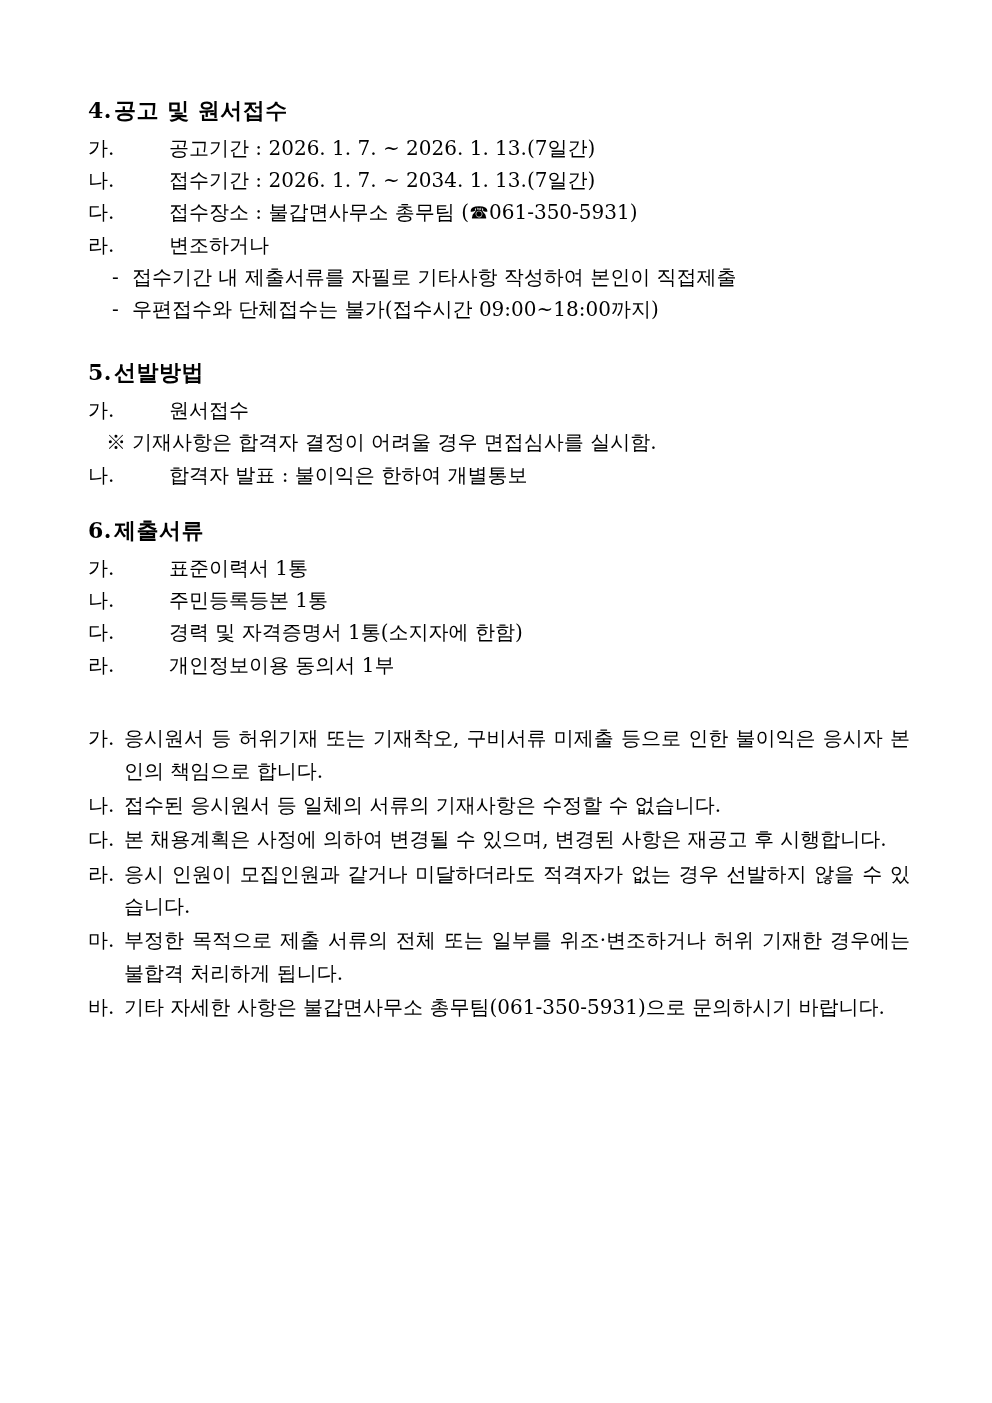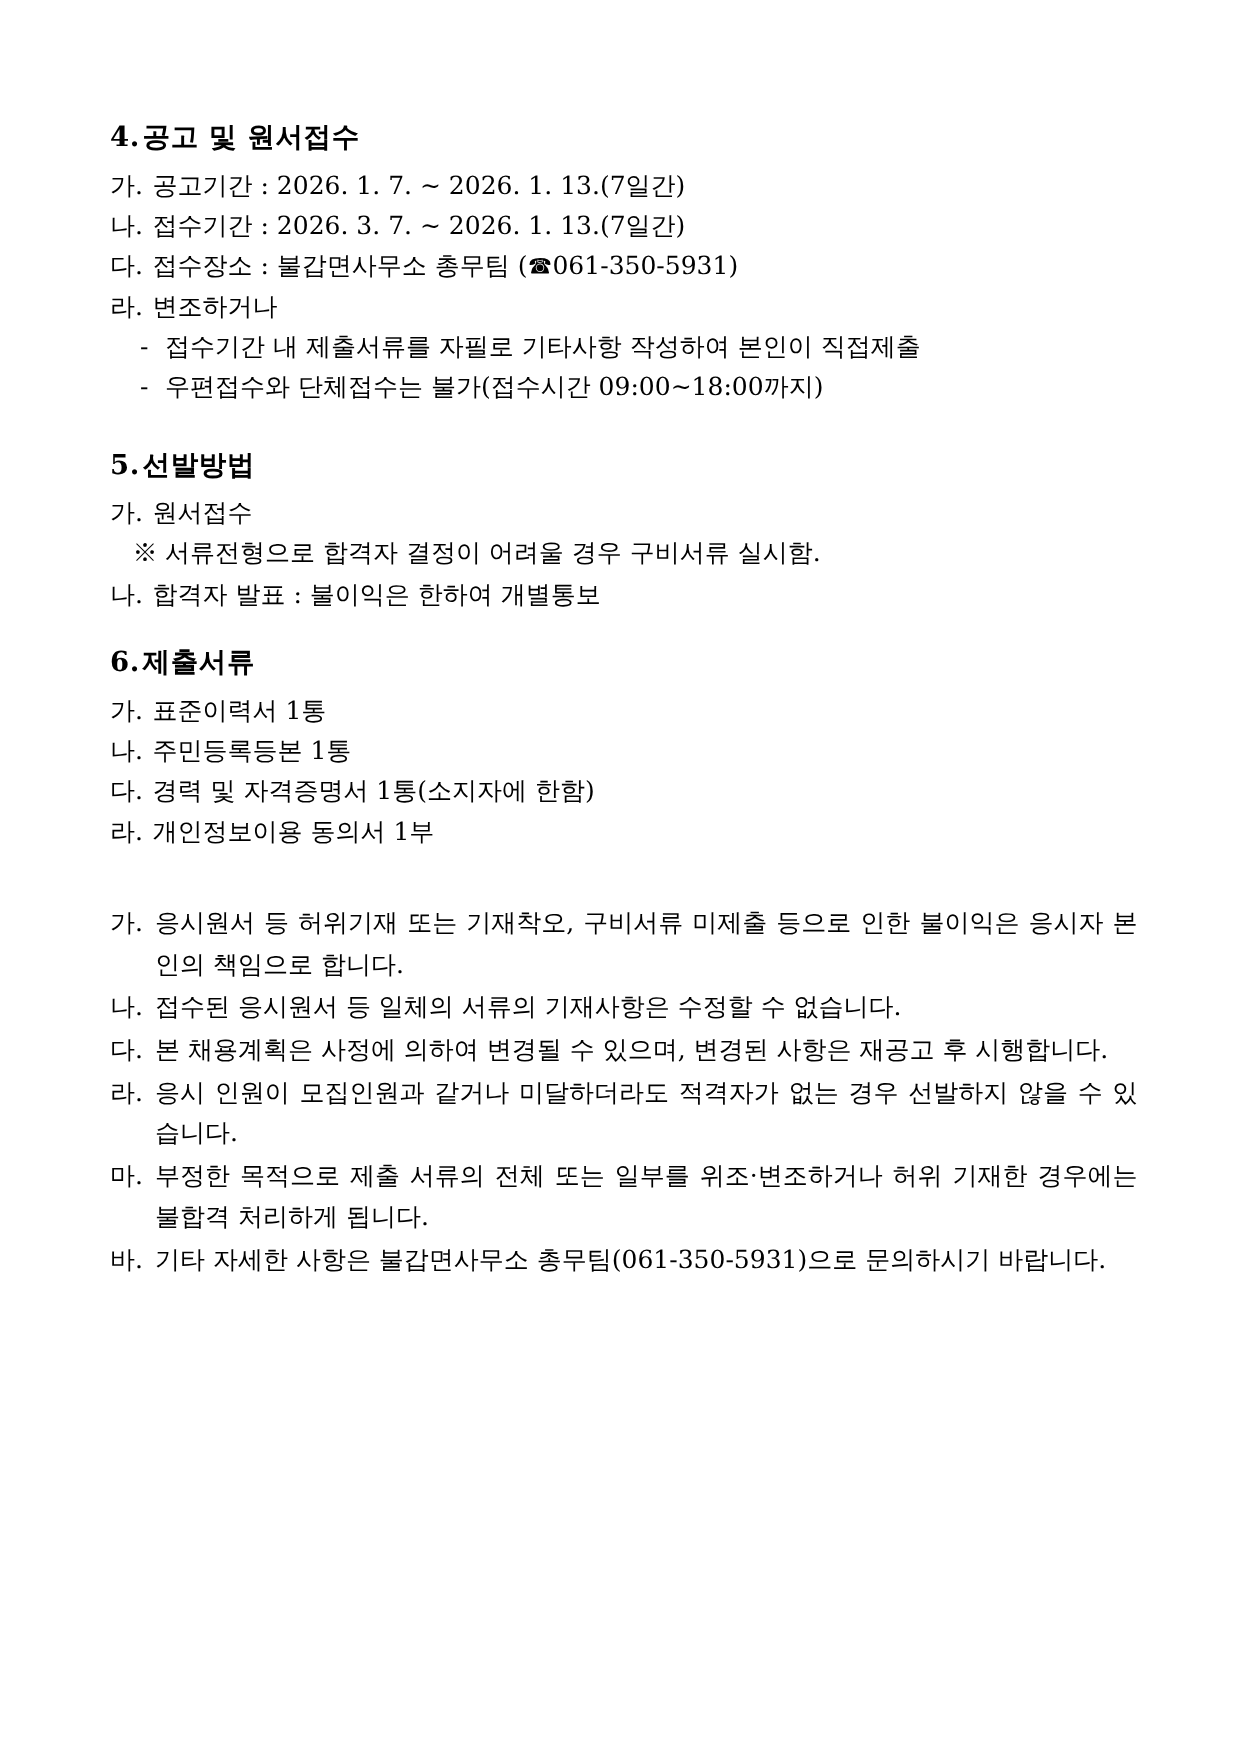--- a/index.html
+++ b/index.html
@@ -47,20 +47,21 @@
     line-height: 1.52;
     margin-bottom: 2px;
   }
   .item .marker {
     flex: 0 0 auto;
     width: 34px;
     text-align: left;
   }
   .item .text {
     flex: 1 1 auto;
+    margin-left: 47px;
   }
   .subitem {
     display: flex;
     align-items: flex-start;
     font-size: 20px;
     line-height: 1.52;
     margin-left: 24px;
     margin-bottom: 1px;
   }
   .subitem .marker {
@@ -109,21 +110,21 @@
     <div class="section-title">
       <span class="num">4.</span><span>공고 및 원서접수</span>
     </div>
     <ul class="item-list">
       <li class="item">
         <span class="marker">가.</span>
         <span class="text">공고기간 : 2026. 1. 7.  ~  2026. 1. 13.(7일간)</span>
       </li>
       <li class="item">
         <span class="marker">나.</span>
-        <span class="text">접수기간 : 2026. 3. 7.  ~  2026. 1. 13.(7일간)</span>
+        <span class="text">접수기간 : 2026. 1. 7.  ~  2034. 1. 13.(7일간)</span>
       </li>
       <li class="item">
         <span class="marker">다.</span>
         <span class="text">접수장소 : 불갑면사무소 총무팀 (☎061-350-5931)</span>
       </li>
       <li class="item">
         <span class="marker">라.</span>
         <span class="text">변조하거나</span>
       </li>
     </ul>
@@ -142,21 +143,21 @@
   <div class="section">
     <div class="section-title">
       <span class="num">5.</span><span>선발방법</span>
     </div>
     <div class="item">
       <span class="marker">가.</span>
       <span class="text">원서접수</span>
     </div>
     <div class="note">
       <span class="marker">※</span>
-      <span class="text">서류전형으로 합격자 결정이 어려울 경우 구비서류 실시함.</span>
+      <span class="text">기재사항은 합격자 결정이 어려울 경우 면접심사를 실시함.</span>
     </div>
     <div class="item">
       <span class="marker">나.</span>
       <span class="text">합격자 발표 : 불이익은 한하여 개별통보</span>
     </div>
   </div>
 
   <div class="section">
     <div class="section-title">
       <span class="num">6.</span><span>제출서류</span>

